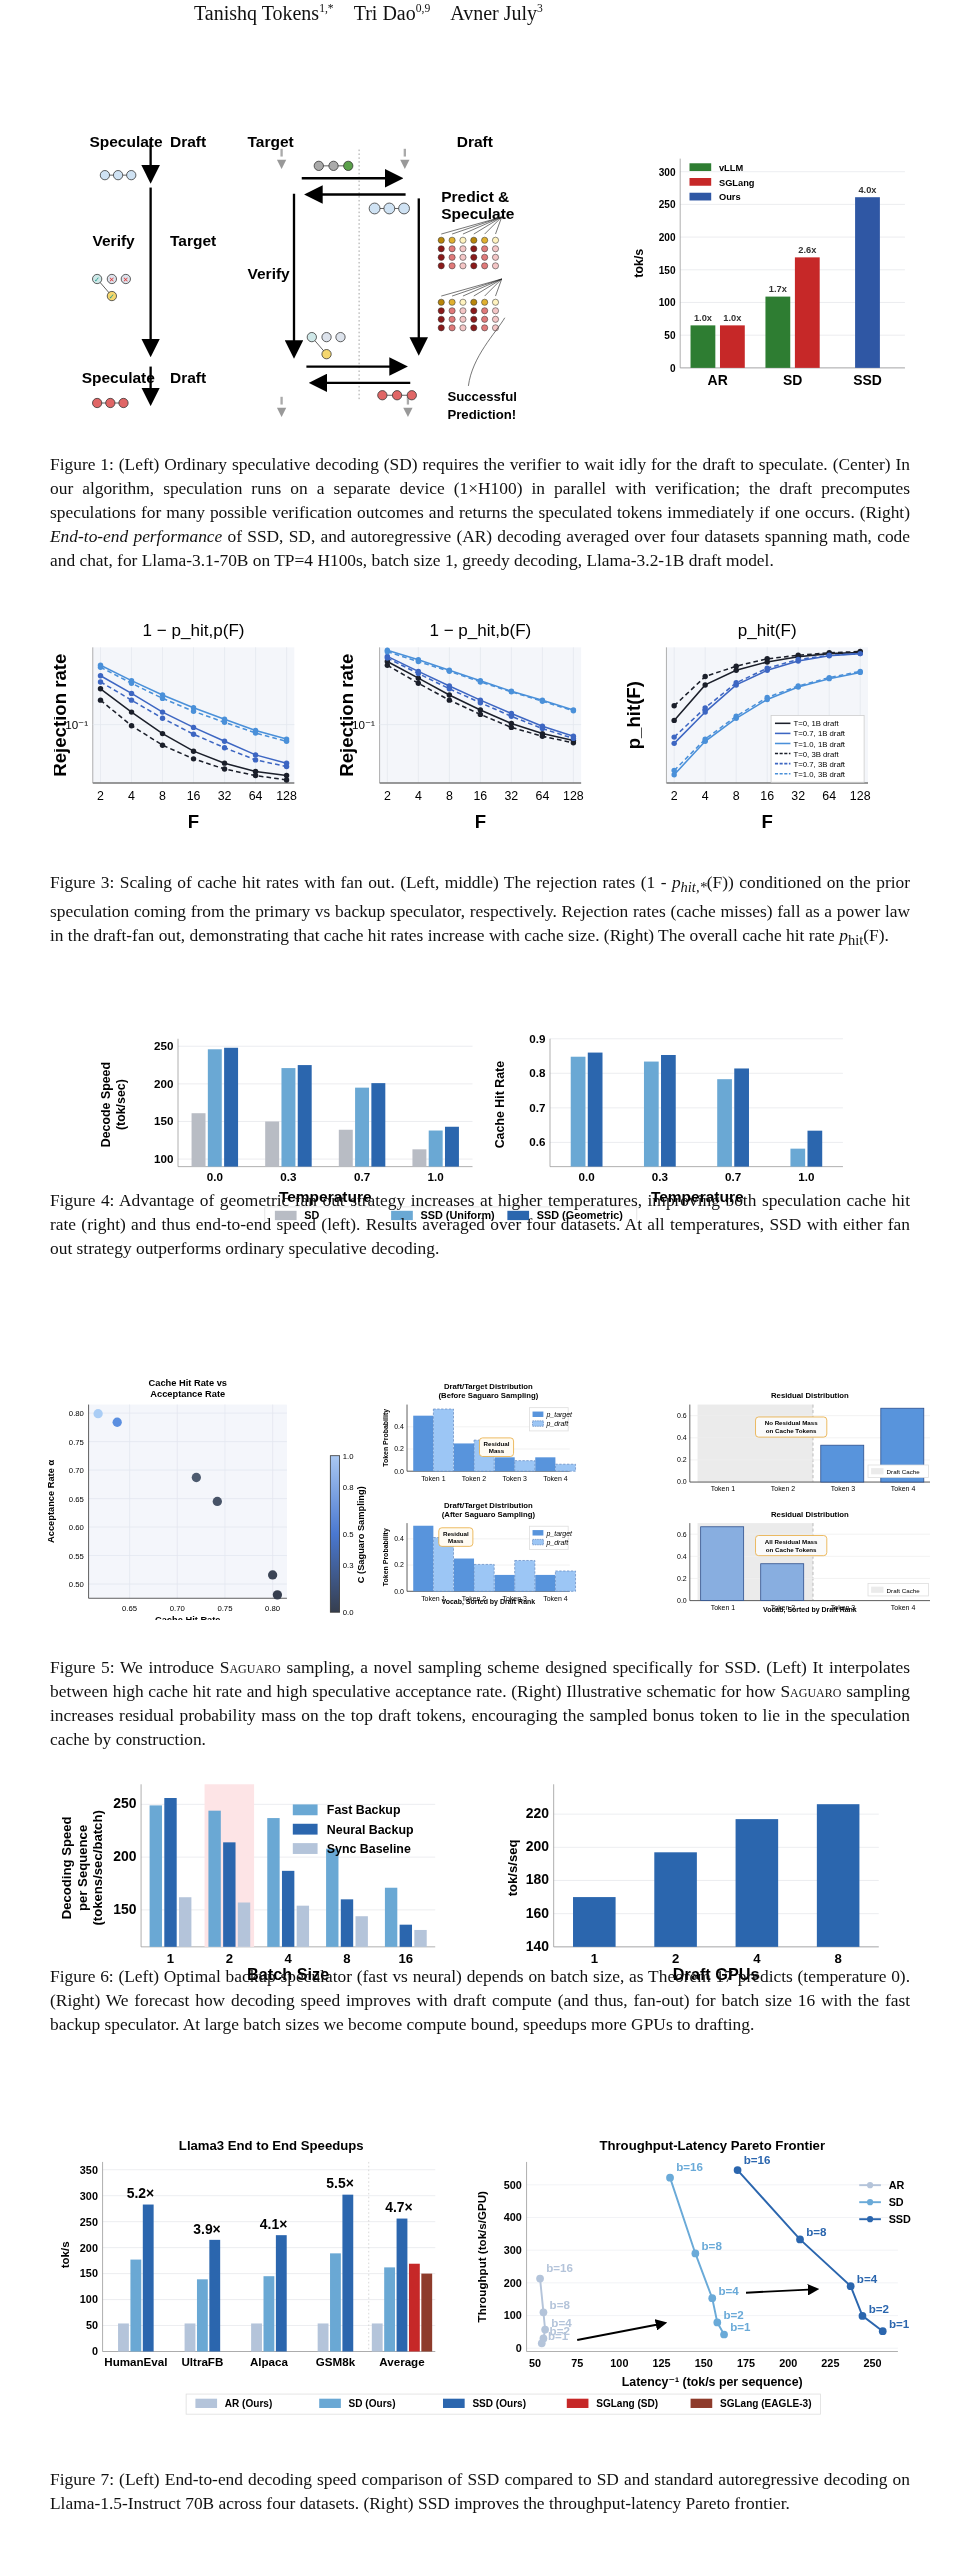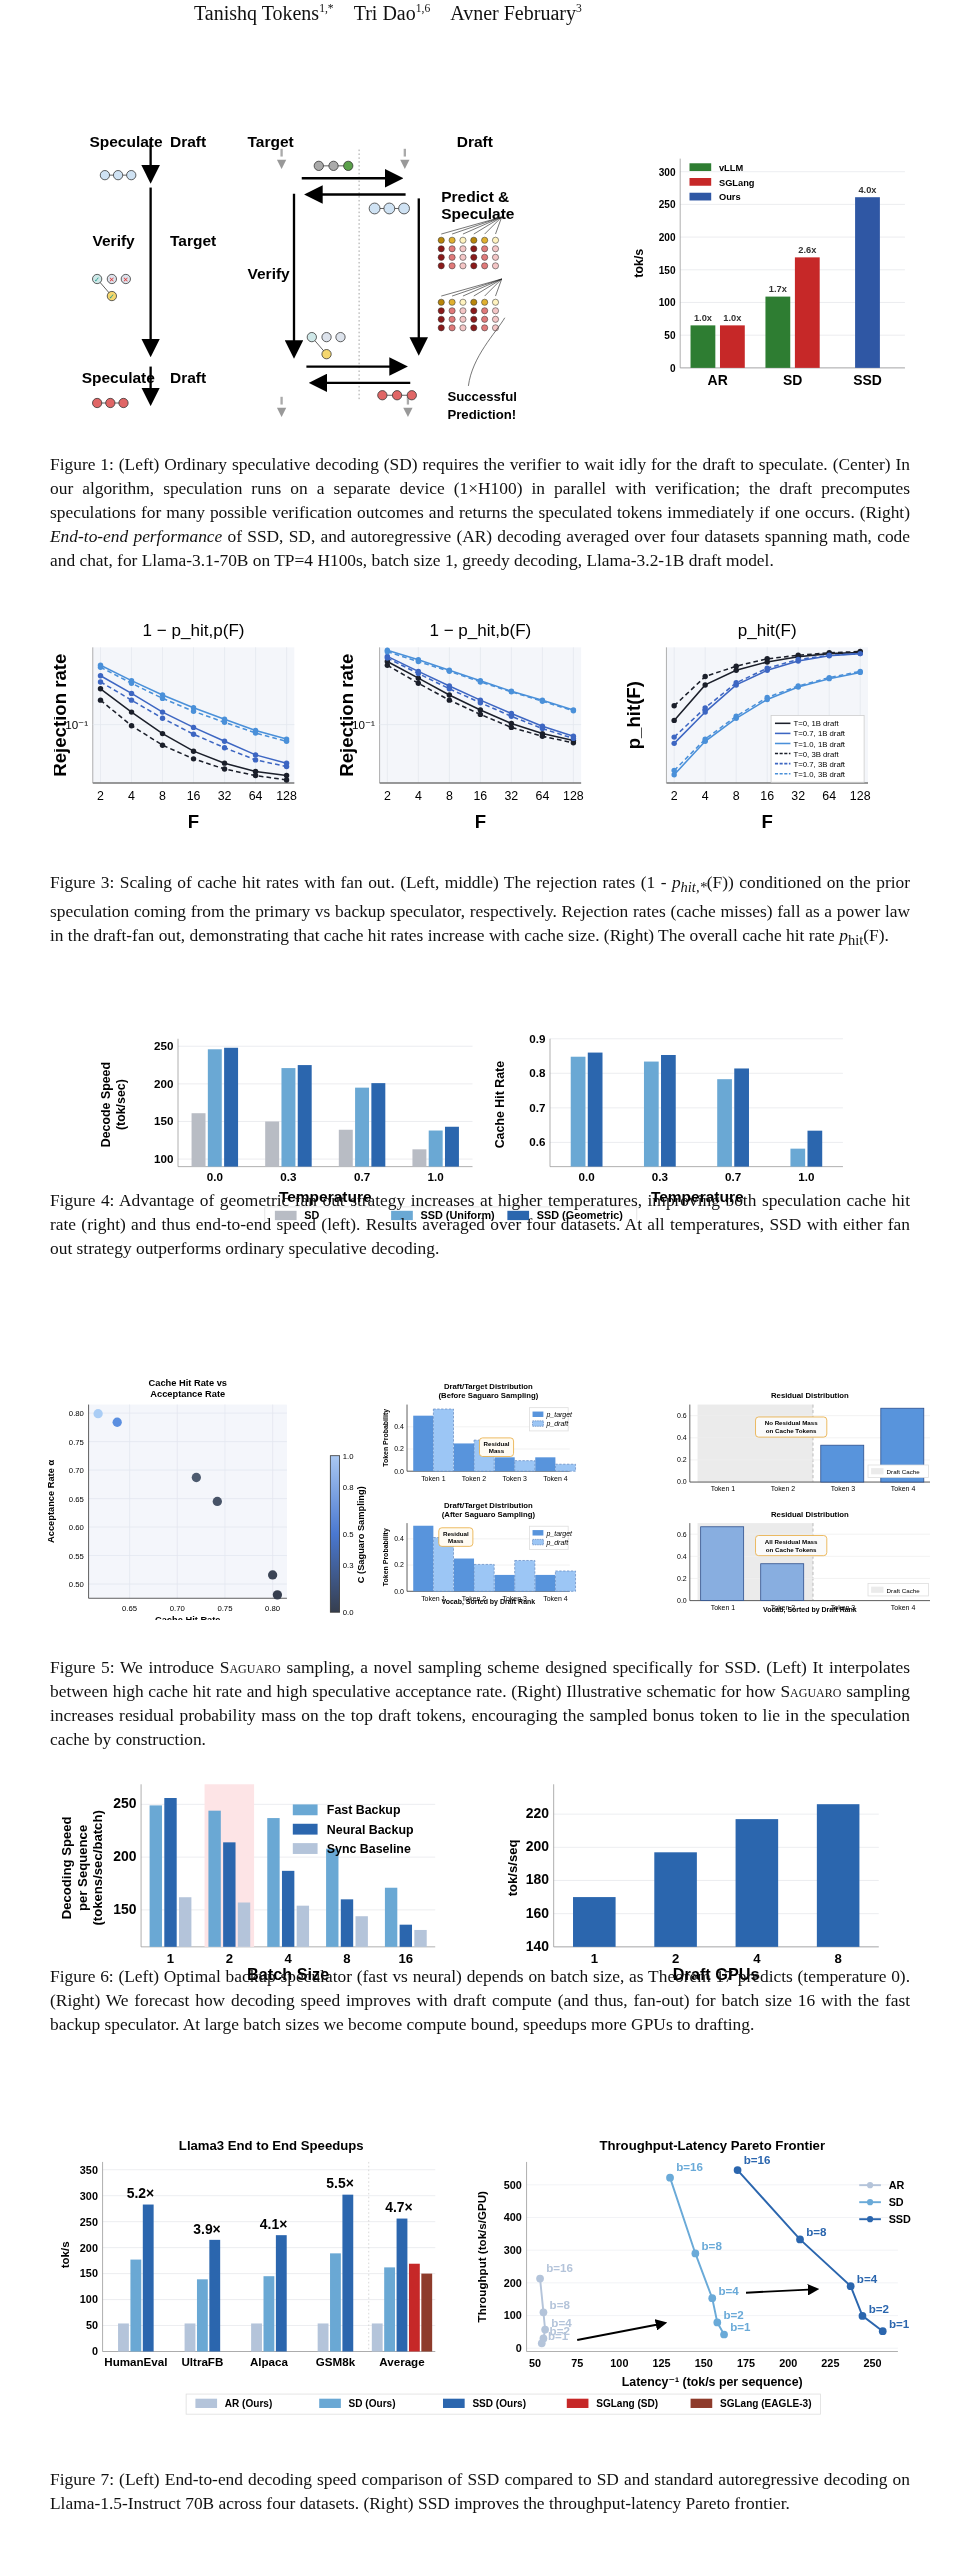--- a/index.html
+++ b/index.html
@@ -12,22 +12,22 @@
   .sc{font-variant:small-caps;}
   svg text{font-family:"Liberation Sans","DejaVu Sans",sans-serif;}
   .cond{font-family:"Liberation Sans",sans-serif;}
   .fig{position:absolute;}
 </style>
 </head>
 <body>
 
 <div class="abs authors">
   <span>Tanishq Tokens</span><sup>1,*</sup>
-  &nbsp;&nbsp;&nbsp;<span>Tri Dao</span><sup>1,6</sup>
-  &nbsp;&nbsp;&nbsp;<span>Avner February</span><sup>3</sup>
+  &nbsp;&nbsp;&nbsp;<span>Tri Dao</span><sup>0,9</sup>
+  &nbsp;&nbsp;&nbsp;<span>Avner July</span><sup>3</sup>
 </div>
 
 <svg class="fig" style="left:77px;top:124px" width="527" height="310" viewBox="0 0 680 400">
   <defs>
     <marker id="ah" markerWidth="8" markerHeight="8" refX="5" refY="4" orient="auto" markerUnits="strokeWidth">
         <path d="M0,0 L8,4 L0,8 z" fill="#000"></path>
       </marker>
     <marker id="ahg" markerWidth="6" markerHeight="6" refX="3" refY="3" orient="auto">
         <path d="M0,0 L6,3 L0,6 z" fill="#999"></path>
       </marker>

